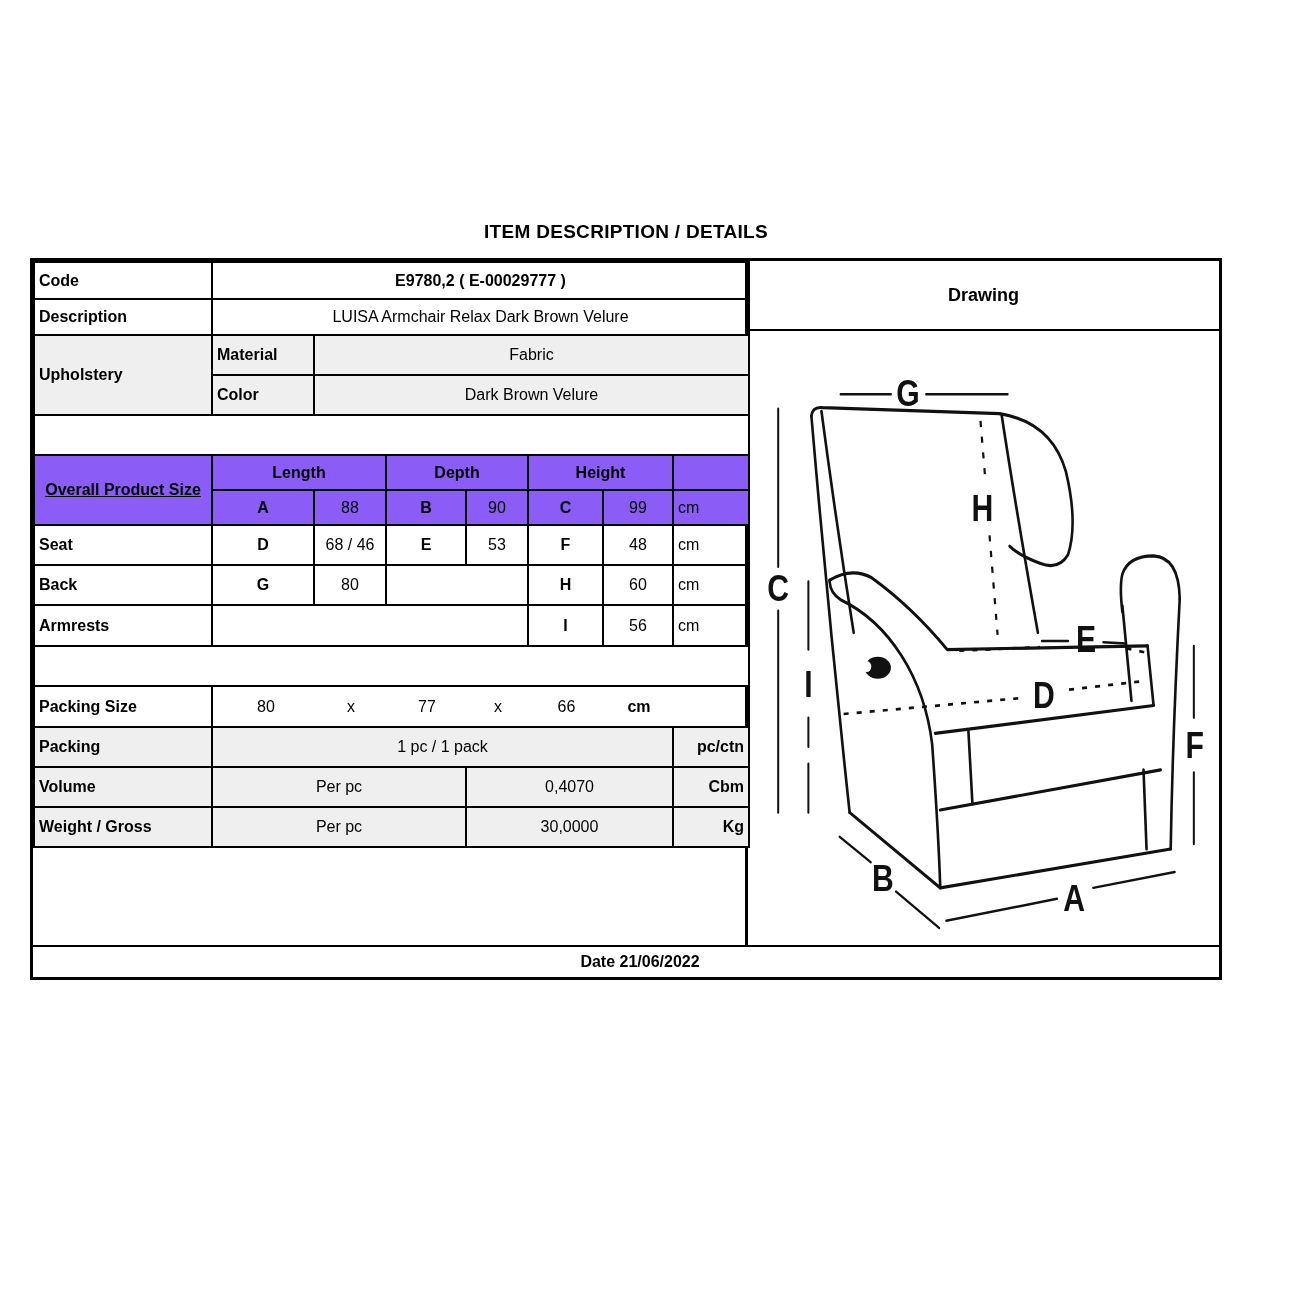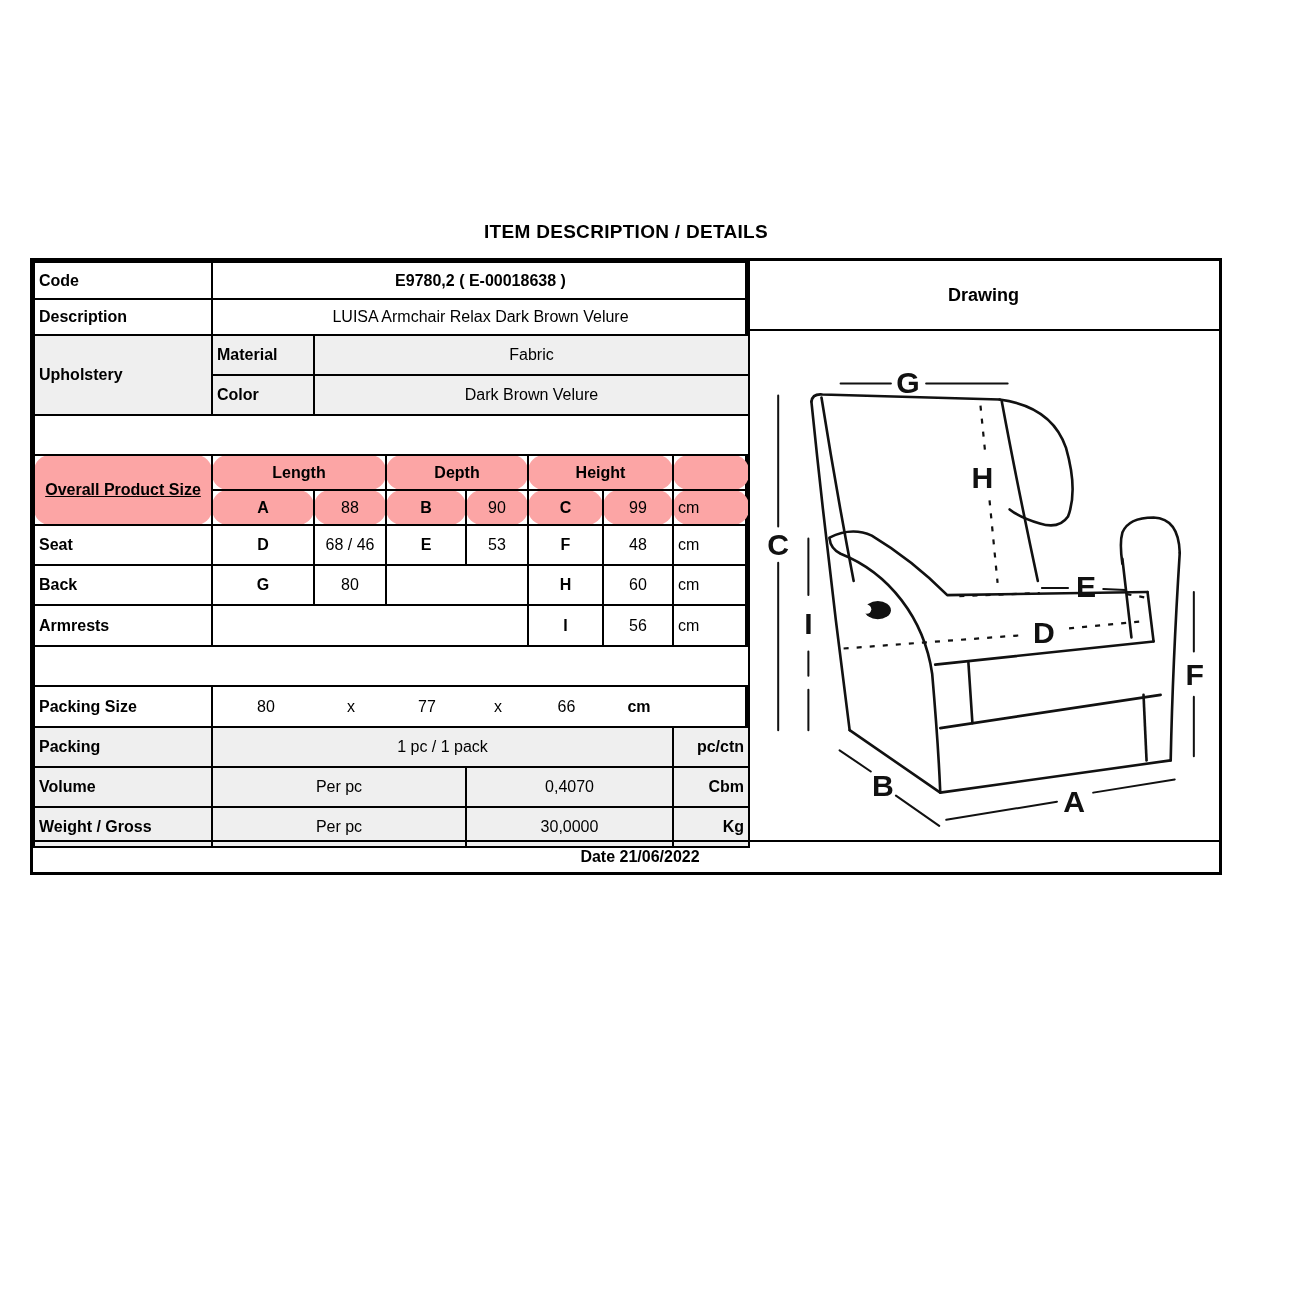--- a/index.html
+++ b/index.html
@@ -3,35 +3,35 @@
 <meta charset="utf-8">
 <style>
   * { margin:0; padding:0; box-sizing:border-box; }
   html,body { width:1300px; height:1300px; background:#ffffff;
               font-family:"Liberation Sans", sans-serif; color:#000; }
   .page { position:relative; width:1300px; height:1300px; background:#fff; overflow:hidden; }
 
   .doc-title { position:absolute; left:30px; top:221px; width:1192px;
                text-align:center; font-size:19px; font-weight:bold; letter-spacing:.3px; }
 
-  .sheet { position:absolute; left:30px; top:258px; width:1192px; height:617px;
+  .sheet { position:absolute; left:30px; top:258px; width:1192px; height:722px;
            border:3px solid #000; display:flex; flex-direction:column; }
   .sheet-main { flex:1; display:flex; min-height:0; }
 
   .spec { width:715px; border-right:3px solid #000; }
   table.spec-table { width:715px; border-collapse:collapse; table-layout:fixed; }
   table.spec-table td { border:2px solid #000; font-size:16px; padding:0 4px;
                         overflow:hidden; white-space:nowrap; vertical-align:middle; }
   td.lbl { font-weight:bold; text-align:left; padding-left:6px; }
   td.ctr { text-align:center; }
   td.key { font-weight:bold; text-align:center; }
   td.unit { text-align:left; padding-left:6px; }
   td.unit-b { text-align:right; padding-left:6px; font-weight:bold; }
   tr.gray td { background:#efefef; }
-  tr.yellow td { background:#fca5a5;border-radius:16px; }
+  tr.yellow td { background:#8b5cf6; }
   td.spacer { border-left:2px solid #000; border-right:2px solid #000; background:#fff; }
   .h37{height:37px}.h36{height:36px}.h40{height:40px}.h41{height:41px}.h35{height:35px}
   .bold{font-weight:bold}
   .wrap2 { white-space:normal; line-height:1.15;text-decoration:underline; }
 
   .pack-flex { display:flex; align-items:center; }
   .pack-flex span { display:inline-block; text-align:center; }
 
   .panel { flex:1; display:flex; flex-direction:column; min-width:0; }
   .panel-header { height:70px; border-bottom:2px solid #000; display:flex;
@@ -66,21 +66,21 @@
             <col style="width:80px">
               <col style="width:62px">
               <col style="width:75px">
             <col style="width:70px">
               <col style="width:76px">
           </colgroup>
 
           <tbody>
               <tr class="h37">
             <td class="lbl">Code</td>
-            <td class="ctr bold" colspan="7">E9780,2  ( E-00018638 )</td>
+            <td class="ctr bold" colspan="7">E9780,2  ( E-00029777 )</td>
           </tr>
 
           <tr class="h36">
             <td class="lbl">Description</td>
             <td class="ctr" colspan="7">LUISA Armchair Relax Dark Brown Velure</td>
           </tr>
 
           <tr class="gray h40">
             <td class="lbl" rowspan="2">Upholstery</td>
             <td class="lbl">Material</td>

